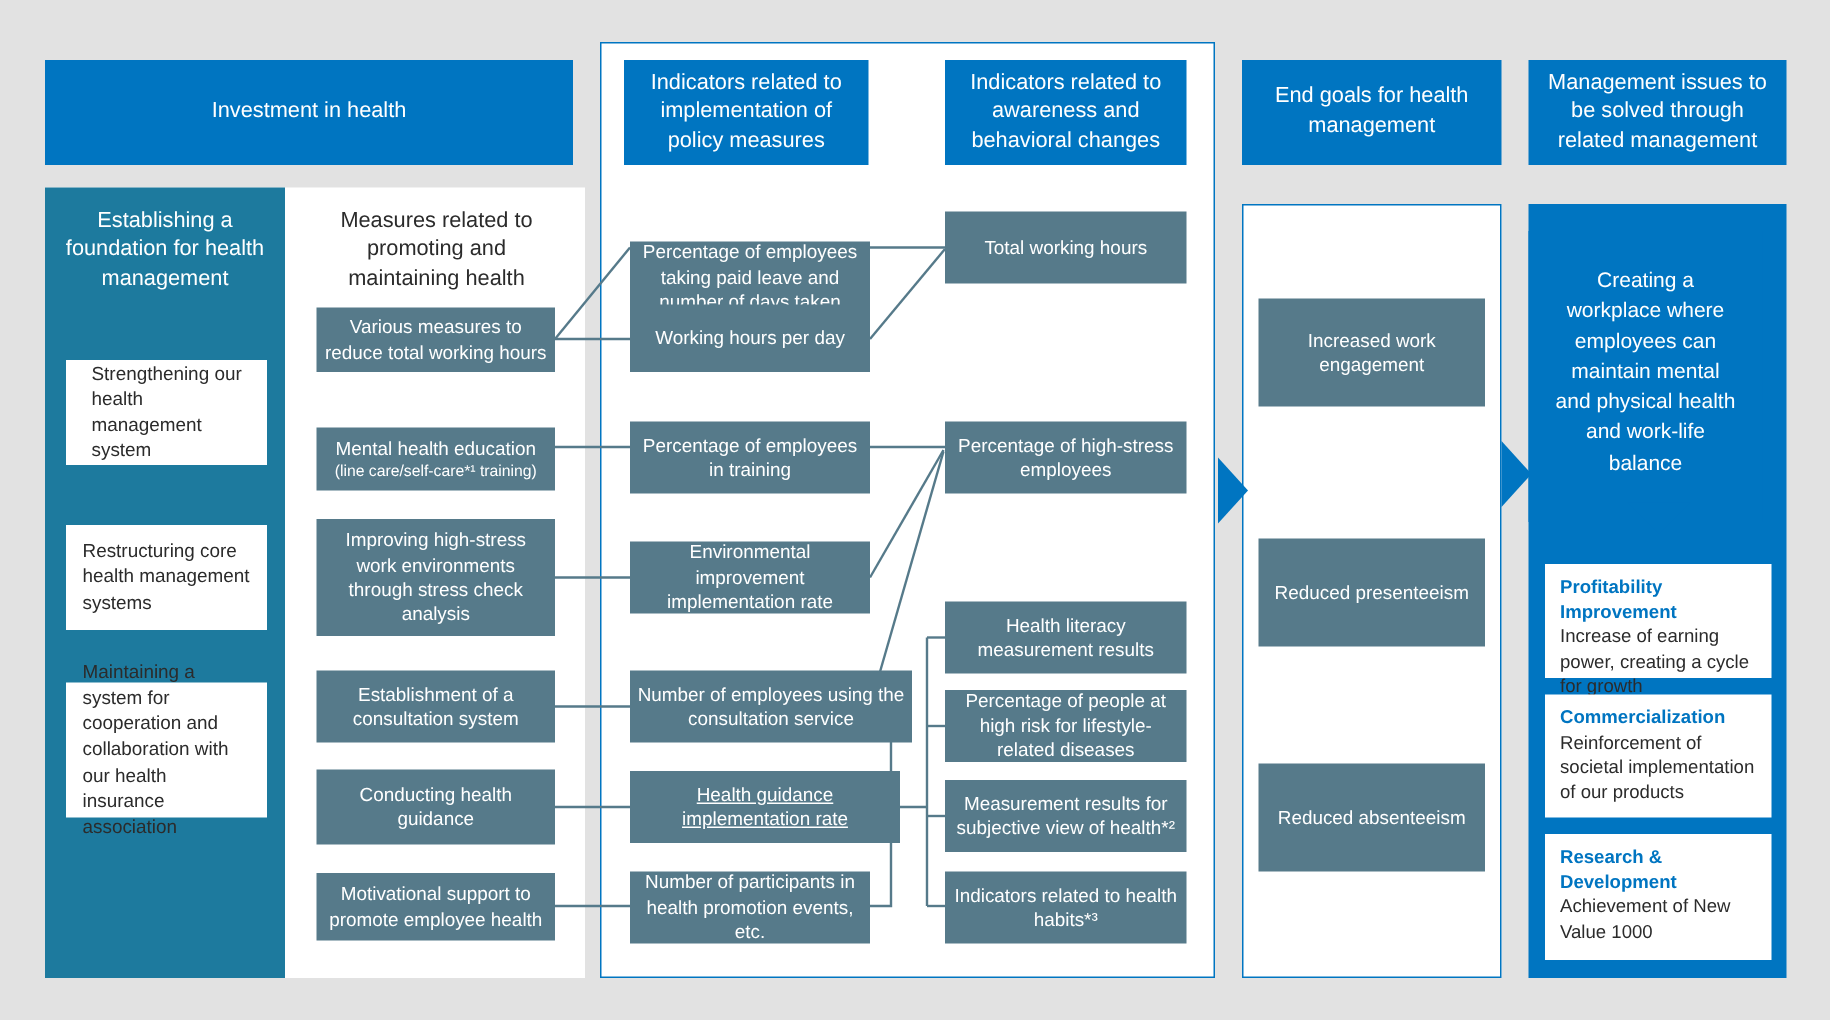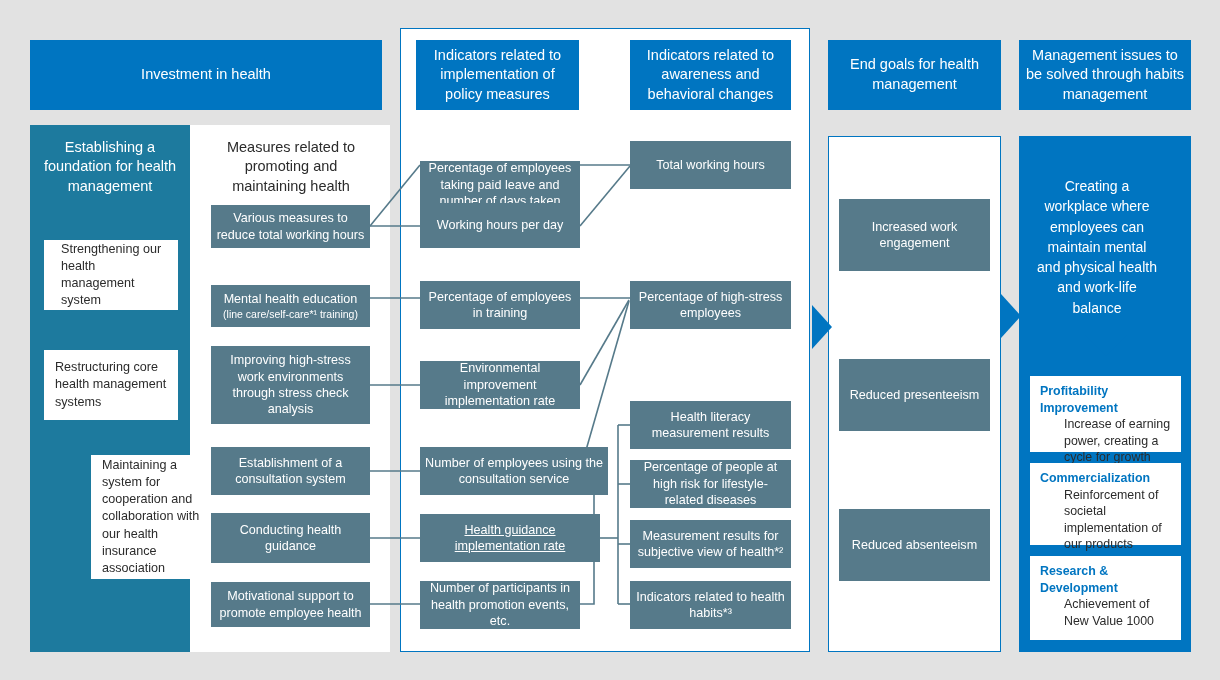--- a/index.html
+++ b/index.html
@@ -45,21 +45,21 @@
   .bigblue {
     background: #0075c1; color: #ffffff;
     font-size: 14px; line-height: 1.45;
     padding: 22px 16px 16px 16px;
   }
   .kpi {
     background:#ffffff; padding: 7px 10px 9px 10px;
     font-size: 12.4px; line-height: 1.33; color:#2b2b2b;
   }
   .kpi .kpi-t { color:#0075c1; font-weight: bold; display:block; }
-  .kpi .kpi-d { display:block;margin-left:24px; }
+  .kpi .kpi-d { display:block; }
 
   .smallnote { font-size: 10.5px; display:block; line-height:1.25; }
 
   svg.links { position:absolute; left:0; top:0; width:1220px; height:680px;
               pointer-events:none; }
   .lk { stroke:#567a8a; stroke-width:1.6px; fill:none; }
 </style>
 </head>
 <body>
 
@@ -85,21 +85,21 @@
 
   <div class="abs hdr" style="left:630px; top:40px; width:161px; height:70px;">
     <span>Indicators related to awareness and behavioral changes</span>
   </div>
 
   <div class="abs hdr" style="left:828px; top:40px; width:173px; height:70px;">
     <span>End goals for health management</span>
   </div>
 
   <div class="abs hdr" style="left:1019px; top:40px; width:172px; height:70px;">
-    <span>Management issues to be solved through habits management</span>
+    <span>Management issues to be solved through related management</span>
   </div>
 
   <svg class="links" viewBox="0 0 1220 680">
 
     <path class="lk" d="M370 226 L420 226"></path>
     <path class="lk" d="M370 226 L420 165"></path>
 
     <path class="lk" d="M580 165 L630 165"></path>
 
     <path class="lk" d="M580 226 L630 166"></path>
@@ -134,21 +134,21 @@
   <div class="abs colcap" style="left:38px; top:136px; width:144px; height:62px; color:#ffffff;">
     <span>Establishing a foundation for health management</span>
   </div>
 
   <div class="abs whitebox" style="left:44px; top:240px; width:134px; height:70px;padding-left:17px;">
     <span>Strengthening our health management system</span>
   </div>
   <div class="abs whitebox" style="left:44px; top:350px; width:134px; height:70px;">
     <span>Restructuring core health management systems</span>
   </div>
-  <div class="abs whitebox" style="left:44px; top:455px; width:134px; height:124px;margin-left:47px;">
+  <div class="abs whitebox" style="left:44px; top:455px; width:134px; height:90px;">
     <span>Maintaining a system for cooperation and collaboration with our health insurance association</span>
   </div>
 
   <div class="abs colcap" style="left:212px; top:136px; width:158px; height:62px;">
     <span>Measures related to promoting and maintaining health</span>
   </div>
 
   <div class="abs slate" style="left:211px; top:205px; width:159px; height:43px; flex-direction:column;">
     <span>Various measures to reduce total working hours</span>
   </div>

